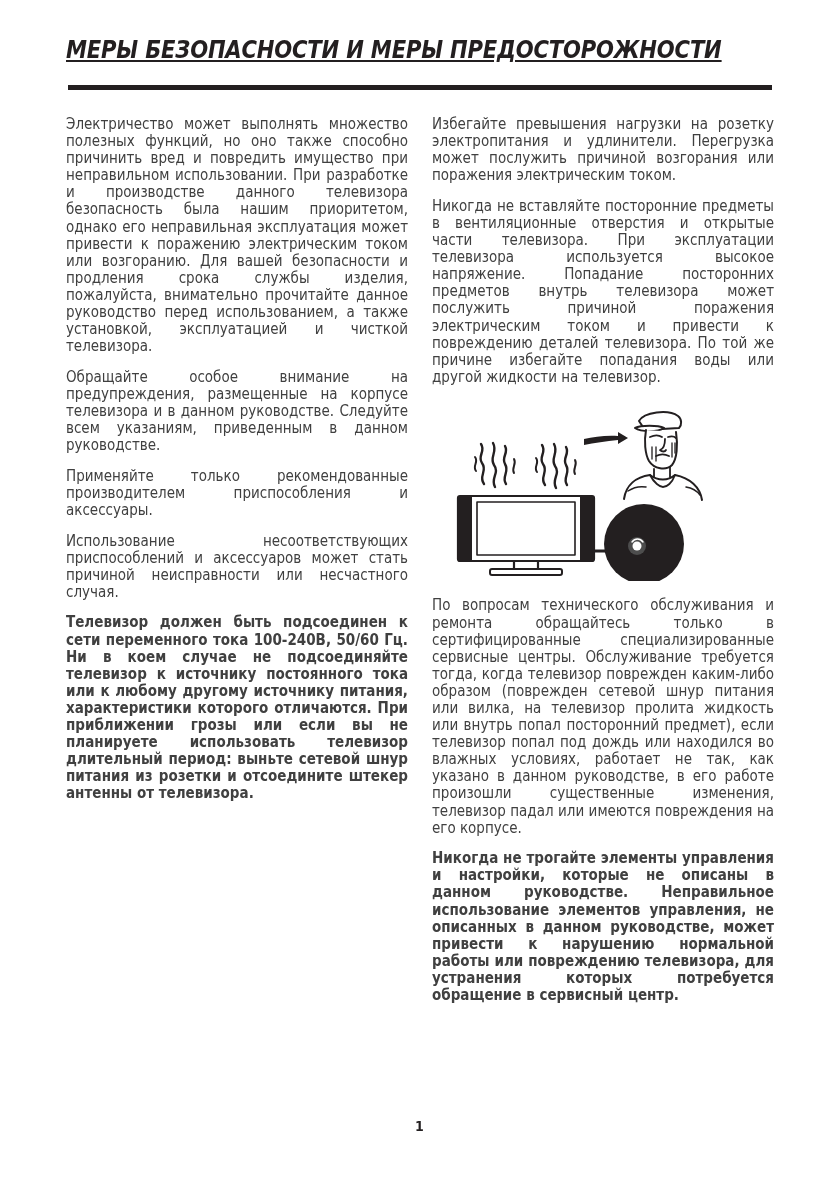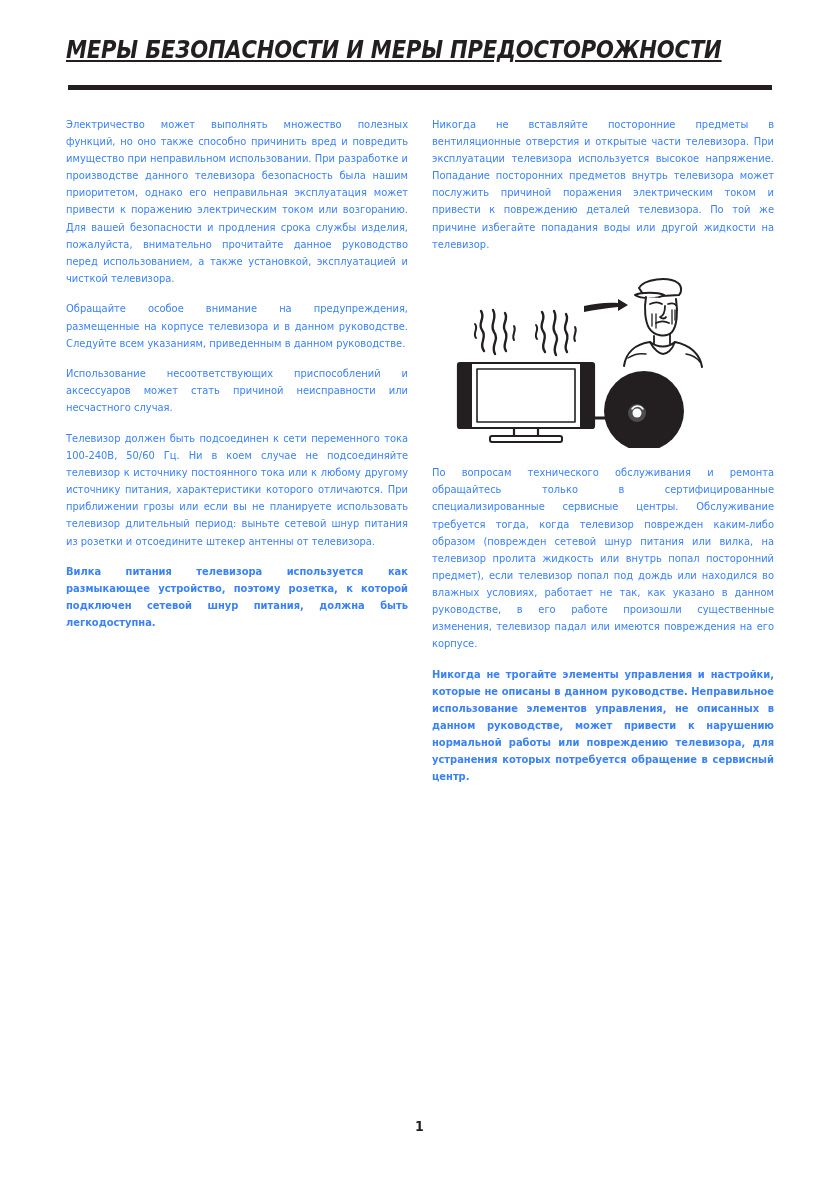--- a/index.html
+++ b/index.html
@@ -65,25 +65,25 @@
     position: absolute;
     top: 0;
     width: 342px;
   }
   .col-left  { left: 0; }
   .col-right { left: 366px; }
 
   p.body-par {
     margin: 0 0 13.5px 0;
     font-family: "DejaVu Sans Condensed", "Liberation Sans", sans-serif;
-    font-size: 11px;
+    font-size: 15px;
     line-height: 17.1px;
     text-align: justify;
     text-justify: inter-word;
-    color: #3b82f6;
+    color: #404040;
     hyphens: manual;
     -webkit-hyphens: manual;
   }
   p.body-par:last-child { margin-bottom: 0; font-weight: bold; }
 
   
   .figure {
     margin: 9px 0 16px 0;
     width: 342px;
     height: 182px;
@@ -112,26 +112,27 @@
   <div class="header">
     <h1 class="page-title">МЕРЫ БЕЗОПАСНОСТИ И МЕРЫ ПРЕДОСТОРОЖНОСТИ</h1>
   </div>
   <div class="title-rule"></div>
 
   <div class="columns">
 
     <div class="col col-left">
       <p class="body-par">Электричество может выполнять множество полезных функций, но оно также способно причинить вред и повредить имущество при неправильном использовании. При разработке и производстве данного телевизора безопасность была нашим приоритетом, однако его неправильная эксплуатация может привести к поражению электрическим током или возгоранию. Для вашей безопасности и продления срока службы изделия, пожалуйста, внимательно прочитайте данное руководство перед использованием, а также установкой, эксплуатацией и чисткой телевизора.</p>
       <p class="body-par">Обращайте особое внимание на предупреждения, размещенные на корпусе телевизора и в данном руководстве. Следуйте всем указаниям, приведенным в данном руководстве.</p>
+      <p class="body-par">Применяйте только рекомендованные производителем приспособления и аксессуары.</p>
       <p class="body-par">Использование несоответствующих приспособлений и аксессуаров может стать причиной неисправности или несчастного случая.</p>
       <p class="body-par">Телевизор должен быть подсоединен к сети переменного тока 100-240В, 50/60 Гц. Ни в коем случае не подсоединяйте телевизор к источнику постоянного тока или к любому другому источнику питания, характеристики которого отличаются. При приближении грозы или если вы не планируете использовать телевизор длительный период: выньте сетевой шнур питания из розетки и отсоедините штекер антенны от телевизора.</p>
-      <p class="body-par">Вилка питания телевизора используется как размыкающее устройство, поэтому розетка, к которой подключен сетевой шнур питания, должна быть легкодоступна.</p>
     </div>
 
     <div class="col col-right">
+      <p class="body-par">Избегайте превышения нагрузки на розетку электропитания и удлинители. Перегрузка может послужить причиной возгорания или поражения электрическим током.</p>
       <p class="body-par">Никогда не вставляйте посторонние предметы в вентиляционные отверстия и открытые части телевизора. При эксплуатации телевизора используется высокое напряжение. Попадание посторонних предметов внутрь телевизора может послужить причиной поражения электрическим током и привести к повреждению деталей телевизора. По той же причине избегайте попадания воды или другой жидкости на телевизор.</p>
 
       <div class="figure">
         <svg width="342" height="182" viewBox="0 0 342 182" xmlns="http://www.w3.org/2000/svg">
           <g fill="none" stroke="#231f20" stroke-linecap="round" stroke-linejoin="round">
 
             <g stroke-width="2.4">
               <path d="M52 85 C46 77 56 72 50 64 C45 57 54 52 49 45"></path>
               <path d="M63 88 C58 79 68 74 62 66 C57 58 66 53 61 44"></path>
               <path d="M74 85 C69 78 78 73 73 65 C69 58 77 54 73 47"></path>

